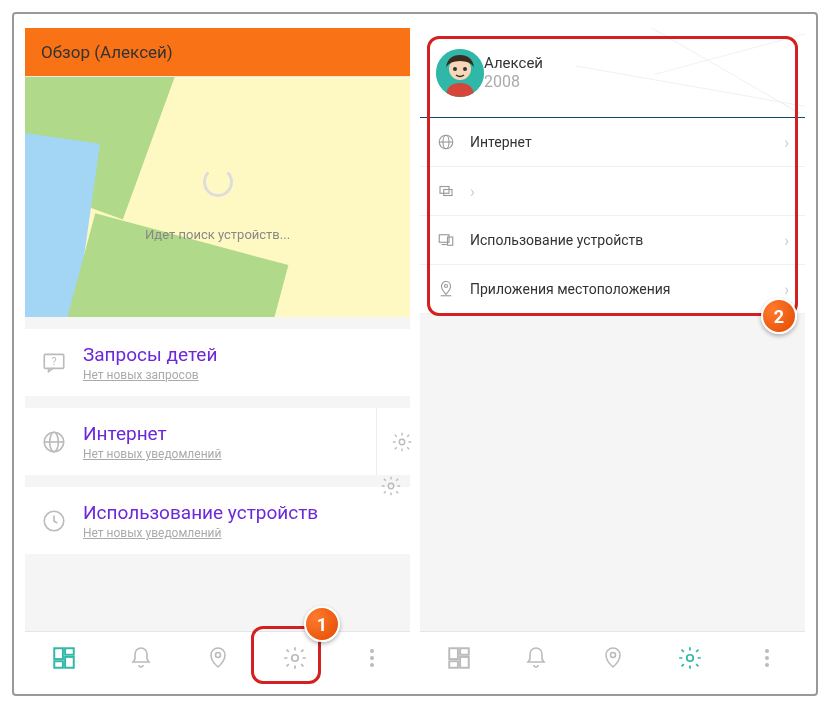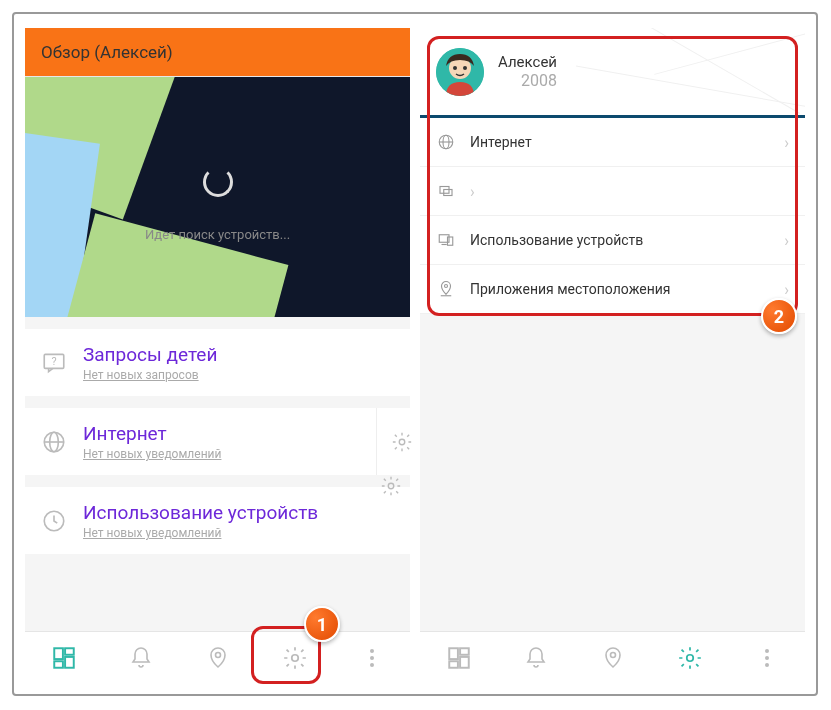--- a/index.html
+++ b/index.html
@@ -37,21 +37,21 @@
     background: #f97316;
     padding: 14px 16px;
     font-size: 17px;
     color: #333;
     border-bottom: 1px solid #e8e8e8;
   }
   .map-area {
     height: 240px;
     position: relative;
     overflow: hidden;
-    background: #0f172a;
+    background: #fef9c3;
     padding-left: 33px;
   }
   .map-shape {
     position: absolute;
   }
   .map-green-top {
     left: -30px; top: -40px; width: 160px; height: 160px;
     background: #b0d98a;
     transform: rotate(20deg);
   }
@@ -160,25 +160,23 @@
     box-shadow: 0 2px 4px rgba(0,0,0,0.3);
   }
 
   
   .profile-header {
     height: 90px;
     background: #fff;
     display: flex;
     align-items: center;
     padding: 0 16px;
-    gap: 14px;
     position: relative;
-    border-bottom: 3px solid #0c4a6e;
+    border-bottom: 1px solid #0c4a6e;
     overflow: hidden;
-    text-align: right;
   }
   .geo-line {
     position: absolute; background: #f0f0f0; height: 1px;
   }
   .avatar {
     width: 48px; height: 48px; border-radius: 50%;
     background: #2fb8a8;
     display: flex; align-items: center; justify-content: center;
     overflow: hidden;
     flex-shrink: 0;

